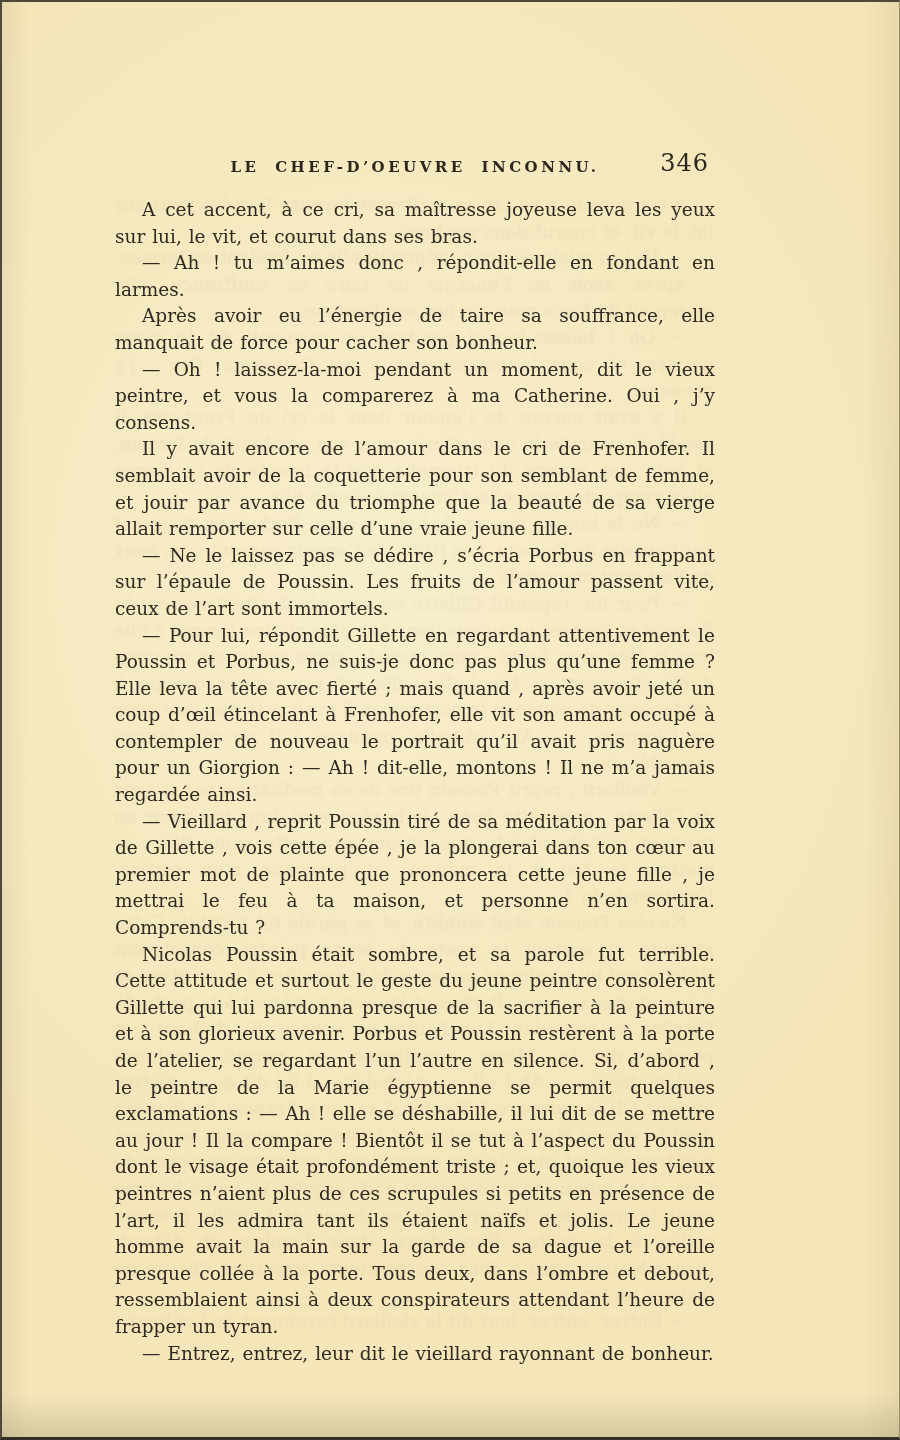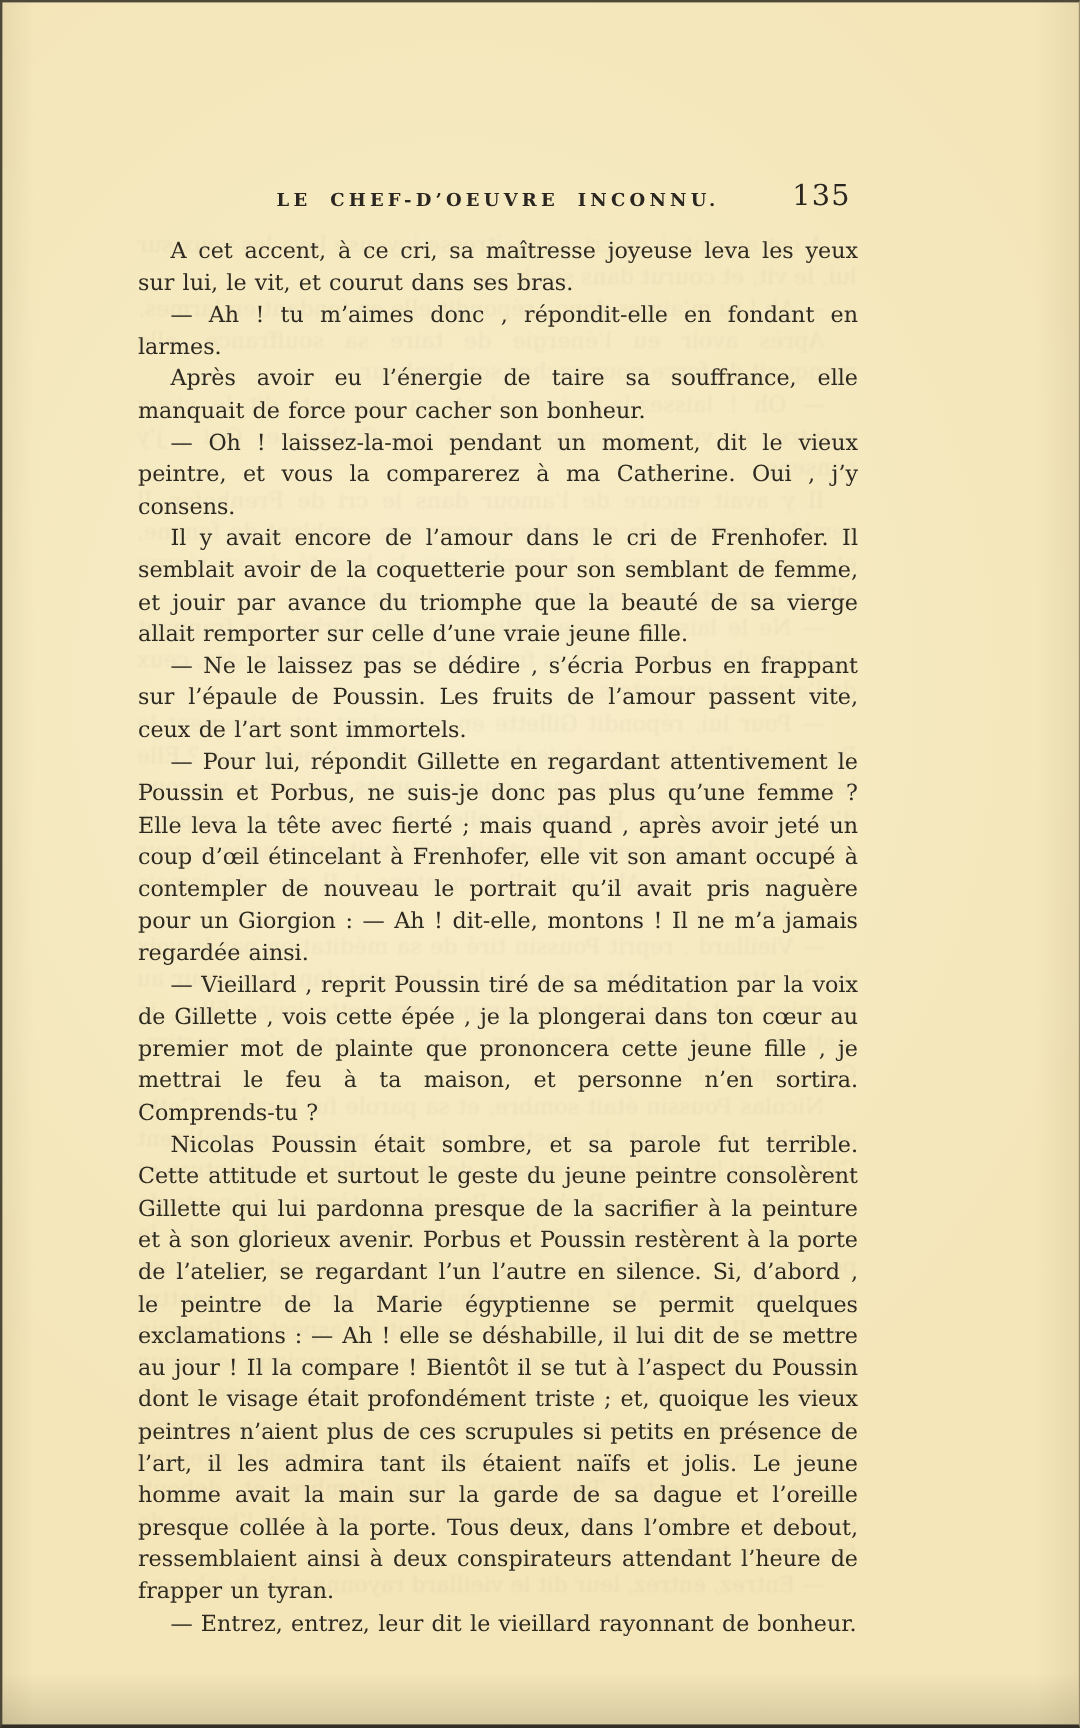--- a/index.html
+++ b/index.html
@@ -102,21 +102,21 @@
       <p>— Pour lui, répondit Gillette en regardant attentivement le Poussin et Porbus, ne suis-je donc pas plus qu’une femme ? Elle leva la tête avec fierté ; mais quand , après avoir jeté un coup d’œil étincelant à Frenhofer, elle vit son amant occupé à contempler de nouveau le portrait qu’il avait pris naguère pour un Giorgion : — Ah ! dit-elle, montons ! Il ne m’a jamais regardée ainsi.</p>
       <p>— Vieillard , reprit Poussin tiré de sa méditation par la voix de Gillette , vois cette épée , je la plongerai dans ton cœur au premier mot de plainte que prononcera cette jeune fille , je mettrai le feu à ta maison, et personne n’en sortira. Comprends-tu ?</p>
       <p>Nicolas Poussin était sombre, et sa parole fut terrible. Cette attitude et surtout le geste du jeune peintre consolèrent Gillette qui lui pardonna presque de la sacrifier à la peinture et à son glorieux avenir. Porbus et Poussin restèrent à la porte de l’atelier, se regardant l’un l’autre en silence. Si, d’abord , le peintre de la Marie égyptienne se permit quelques exclamations : — Ah ! elle se déshabille, il lui dit de se mettre au jour ! Il la compare ! Bientôt il se tut à l’aspect du Poussin dont le visage était profondément triste ; et, quoique les vieux peintres n’aient plus de ces scrupules si petits en présence de l’art, il les admira tant ils étaient naïfs et jolis. Le jeune homme avait la main sur la garde de sa dague et l’oreille presque collée à la porte. Tous deux, dans l’ombre et debout, ressemblaient ainsi à deux conspirateurs attendant l’heure de frapper un tyran.</p>
       <p>— Entrez, entrez, leur dit le vieillard rayonnant de bonheur.</p>
     </div>
 
   <div class="content">
 
     <header class="running-head">
       <span class="head-title">LE CHEF-D’OEUVRE INCONNU.</span>
-      <span class="page-number">135</span>
+      <span class="page-number">346</span>
     </header>
 
     <main class="body-text">
       <p>A cet accent, à ce cri, sa maîtresse joyeuse leva les yeux sur lui, le vit, et courut dans ses bras.</p>
       <p>— Ah ! tu m’aimes donc , répondit-elle en fondant en larmes.</p>
       <p>Après avoir eu l’énergie de taire sa souffrance, elle manquait de force pour cacher son bonheur.</p>
       <p>— Oh ! laissez-la-moi pendant un moment, dit le vieux peintre, et vous la comparerez à ma Catherine. Oui , j’y consens.</p>
       <p>Il y avait encore de l’amour dans le cri de Frenhofer. Il semblait avoir de la coquetterie pour son semblant de femme, et jouir par avance du triomphe que la beauté de sa vierge allait remporter sur celle d’une vraie jeune fille.</p>
       <p>— Ne le laissez pas se dédire , s’écria Porbus en frappant sur l’épaule de Poussin. Les fruits de l’amour passent vite, ceux de l’art sont immortels.</p>
       <p>— Pour lui, répondit Gillette en regardant attentivement le Poussin et Porbus, ne suis-je donc pas plus qu’une femme ? Elle leva la tête avec fierté ; mais quand , après avoir jeté un coup d’œil étincelant à Frenhofer, elle vit son amant occupé à contempler de nouveau le portrait qu’il avait pris naguère pour un Giorgion : — Ah ! dit-elle, montons ! Il ne m’a jamais regardée ainsi.</p>

